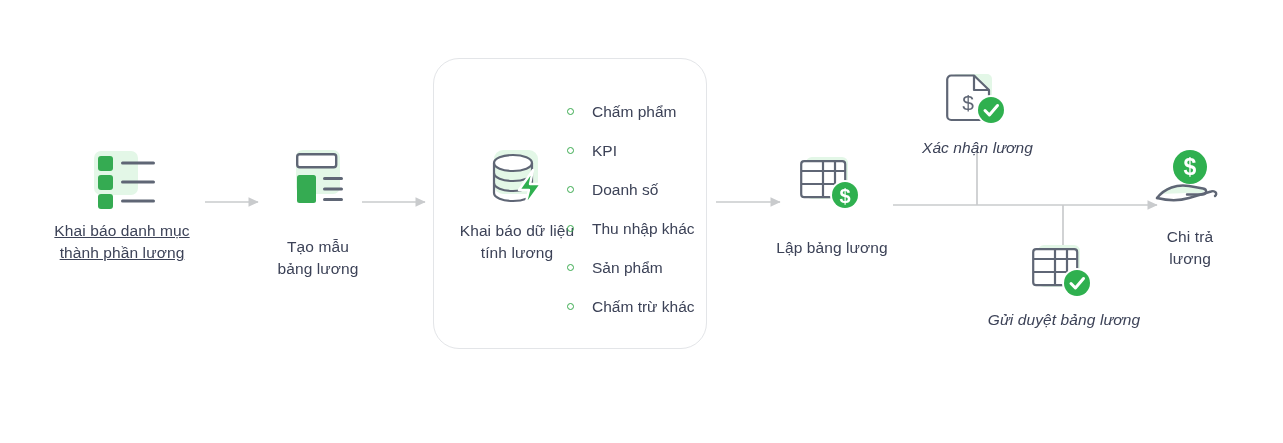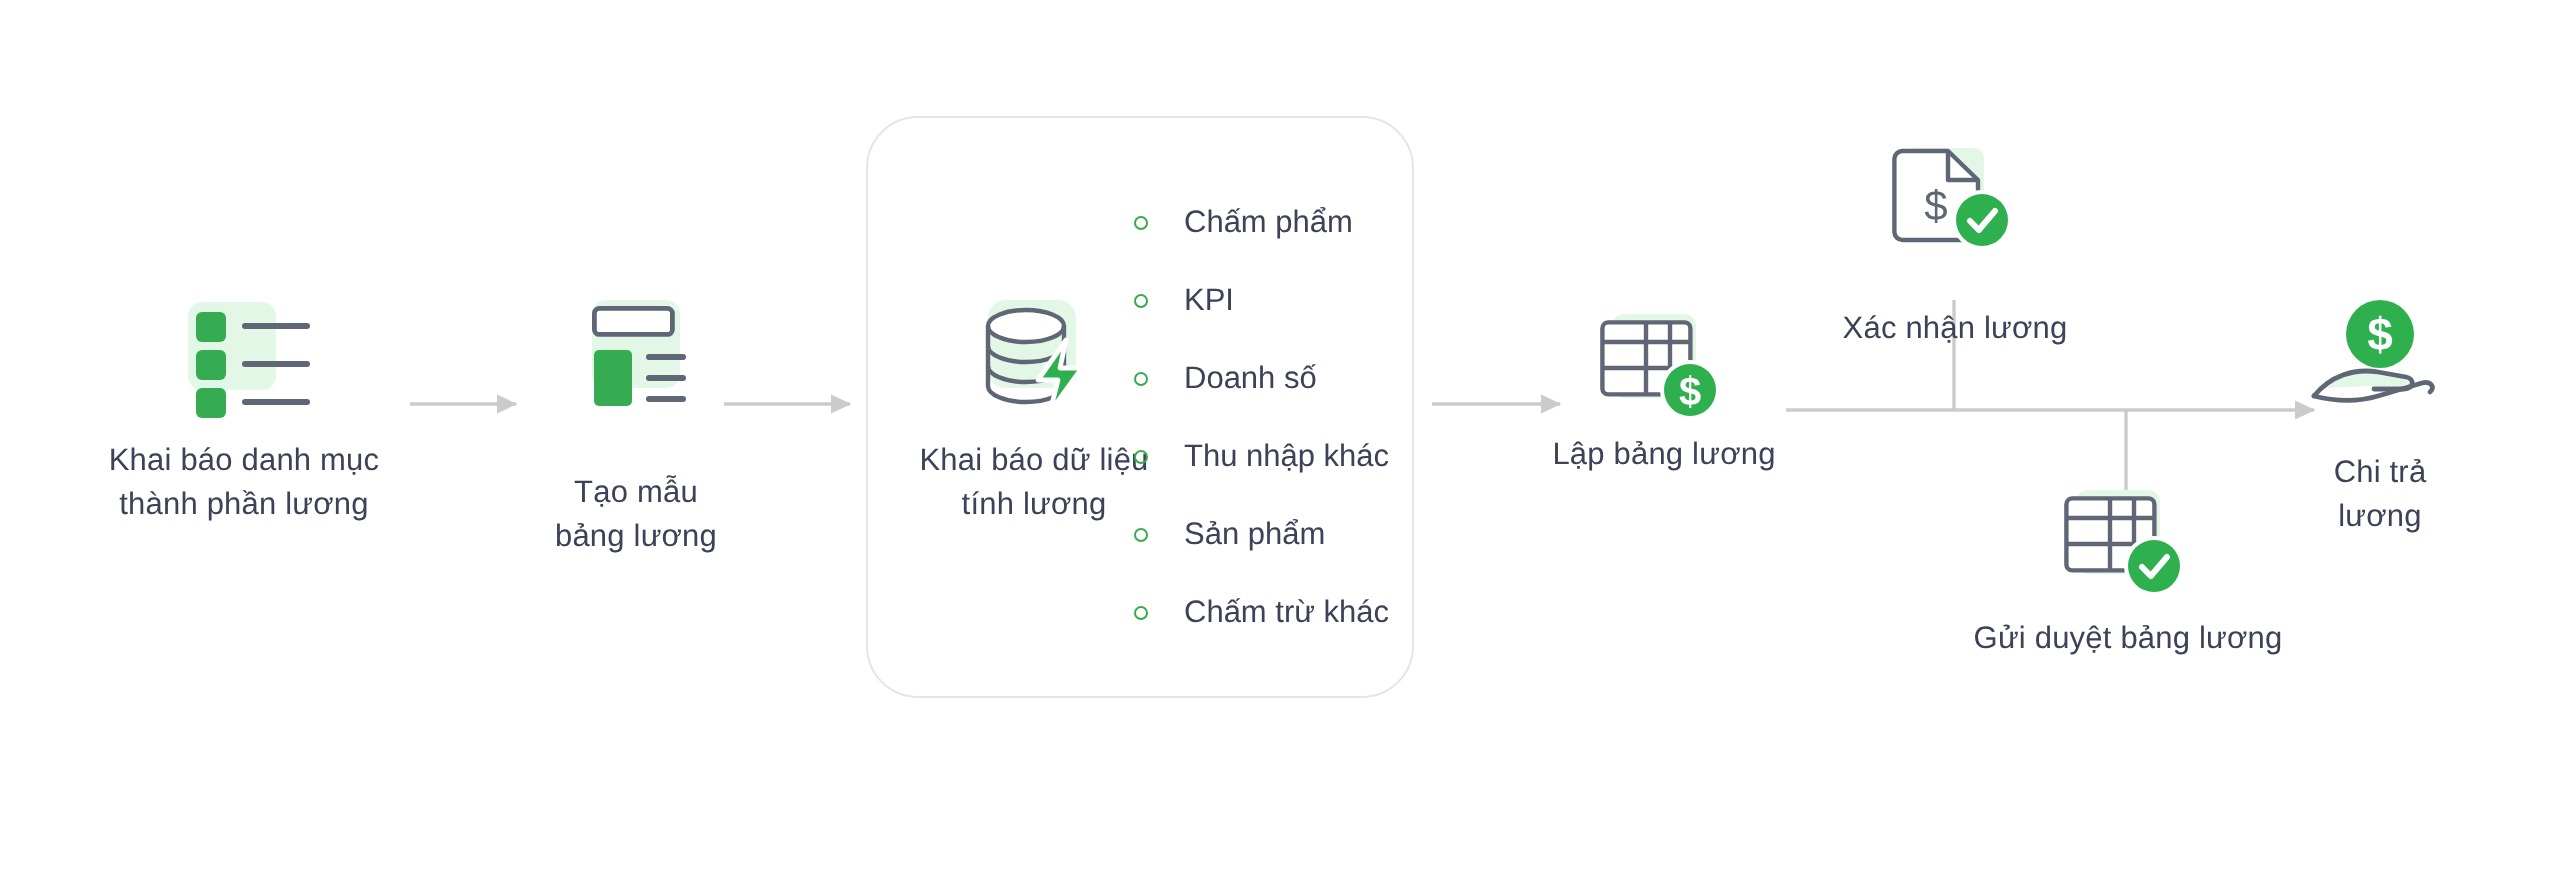--- a/index.html
+++ b/index.html
@@ -109,21 +109,21 @@
       <svg width="74" height="62" viewBox="0 0 74 62">
         <rect x="9" y="3" width="44" height="44" rx="7" fill="#e3f7e7"></rect>
         <rect x="13" y="8" width="15" height="15" rx="3" fill="#35ab52"></rect>
         <rect x="13" y="27" width="15" height="15" rx="3" fill="#35ab52"></rect>
         <rect x="13" y="46" width="15" height="15" rx="3" fill="#35ab52"></rect>
         <rect x="36" y="13.5" width="34" height="3" rx="1.5" fill="#5f6675"></rect>
         <rect x="36" y="32.5" width="34" height="3" rx="1.5" fill="#5f6675"></rect>
         <rect x="36" y="51.5" width="34" height="3" rx="1.5" fill="#5f6675"></rect>
       </svg>
     </span>
-    <div class="node-label" style="margin-top:10px;">Khai báo danh mục
+    <div class="node-label" style="margin-top:10px;text-decoration:underline;">Khai báo danh mục
 thành phần lương</div>
   </div>
 
   <div class="node" style="left:258px; top:148px; width:120px;">
     <span class="icon-wrap">
       <svg width="56" height="62" viewBox="0 0 56 62">
         <rect x="6" y="2" width="44" height="44" rx="7" fill="#e3f7e7"></rect>
         <rect x="7.2" y="6.2" width="39" height="13" rx="2.5" fill="#ffffff" stroke="#5f6675" stroke-width="2.4"></rect>
         <rect x="7" y="27" width="19" height="28" rx="2.5" fill="#35ab52"></rect>
         <rect x="33" y="29" width="20" height="3" rx="1.5" fill="#5f6675"></rect>
@@ -186,39 +186,39 @@
         <rect x="3.2" y="6.2" width="44" height="36" rx="3" fill="#ffffff" stroke="#5f6675" stroke-width="2.2"></rect>
         <line x1="3.2" y1="16" x2="47.2" y2="16" stroke="#5f6675" stroke-width="2.2"></line>
         <line x1="3.2" y1="29" x2="47.2" y2="29" stroke="#5f6675" stroke-width="2.2"></line>
         <line x1="25" y1="6.2" x2="25" y2="42.2" stroke="#5f6675" stroke-width="2.2"></line>
         <line x1="37" y1="6.2" x2="37" y2="42.2" stroke="#5f6675" stroke-width="2.2"></line>
         <circle cx="47" cy="40" r="15" fill="#ffffff"></circle>
         <circle cx="47" cy="40" r="13" fill="#2fb04f"></circle>
         <text x="47" y="47.5" font-family="'Liberation Sans',sans-serif" font-size="20" font-weight="bold" fill="#ffffff" text-anchor="middle">$</text>
       </svg>
     </span>
-    <div class="node-label" style="margin-top:4px;">Lập bảng lương</div>
+    <div class="node-label" style="margin-top:24px;">Lập bảng lương</div>
   </div>
 
   <div class="node" style="left:900px; top:72px; width:155px;">
     <span class="icon-wrap">
       <svg width="68" height="62" viewBox="0 0 68 62">
         <rect x="8" y="2" width="40" height="44" rx="5" fill="#e3f7e7"></rect>
         <path d="M3.2,7.5 a4,4 0 0 1 4,-4 L30,3.5 L45,18 L45,44 a4,4 0 0 1 -4,4 L7.2,48 a4,4 0 0 1 -4,-4 Z" fill="#ffffff" stroke="#5f6675" stroke-width="2.2" stroke-linejoin="round"></path>
         <path d="M30,3.5 L30,18 L45,18" fill="none" stroke="#5f6675" stroke-width="2.2" stroke-linejoin="round"></path>
         <text x="24" y="38" font-family="'Liberation Sans',sans-serif" font-size="21" fill="#5f6675" text-anchor="middle">$</text>
         <circle cx="47" cy="38" r="15" fill="#ffffff"></circle>
         <circle cx="47" cy="38" r="13" fill="#2fb04f"></circle>
         <path d="M41,38.5 L45.4,43 L53.5,33.5" fill="none" stroke="#ffffff" stroke-width="3" stroke-linecap="round" stroke-linejoin="round"></path>
       </svg>
     </span>
-    <div class="node-label" style="margin-top:20px;">Xác nhận lương</div>
-  </div>
-
-  <div class="node" style="left:975px; top:243px; width:178px;">
+    <div class="node-label" style="margin-top:3px;font-style:italic;">Xác nhận lương</div>
+  </div>
+
+  <div class="node" style="left:975px; top:243px; width:178px;font-style:italic;">
     <span class="icon-wrap">
       <svg width="68" height="58" viewBox="0 0 68 58">
         <rect x="8" y="2" width="42" height="42" rx="6" fill="#e3f7e7"></rect>
         <rect x="3.2" y="6.2" width="44" height="36" rx="3" fill="#ffffff" stroke="#5f6675" stroke-width="2.2"></rect>
         <line x1="3.2" y1="16" x2="47.2" y2="16" stroke="#5f6675" stroke-width="2.2"></line>
         <line x1="3.2" y1="29" x2="47.2" y2="29" stroke="#5f6675" stroke-width="2.2"></line>
         <line x1="25" y1="6.2" x2="25" y2="42.2" stroke="#5f6675" stroke-width="2.2"></line>
         <line x1="37" y1="6.2" x2="37" y2="42.2" stroke="#5f6675" stroke-width="2.2"></line>
         <circle cx="47" cy="40" r="15" fill="#ffffff"></circle>
         <circle cx="47" cy="40" r="13" fill="#2fb04f"></circle>

